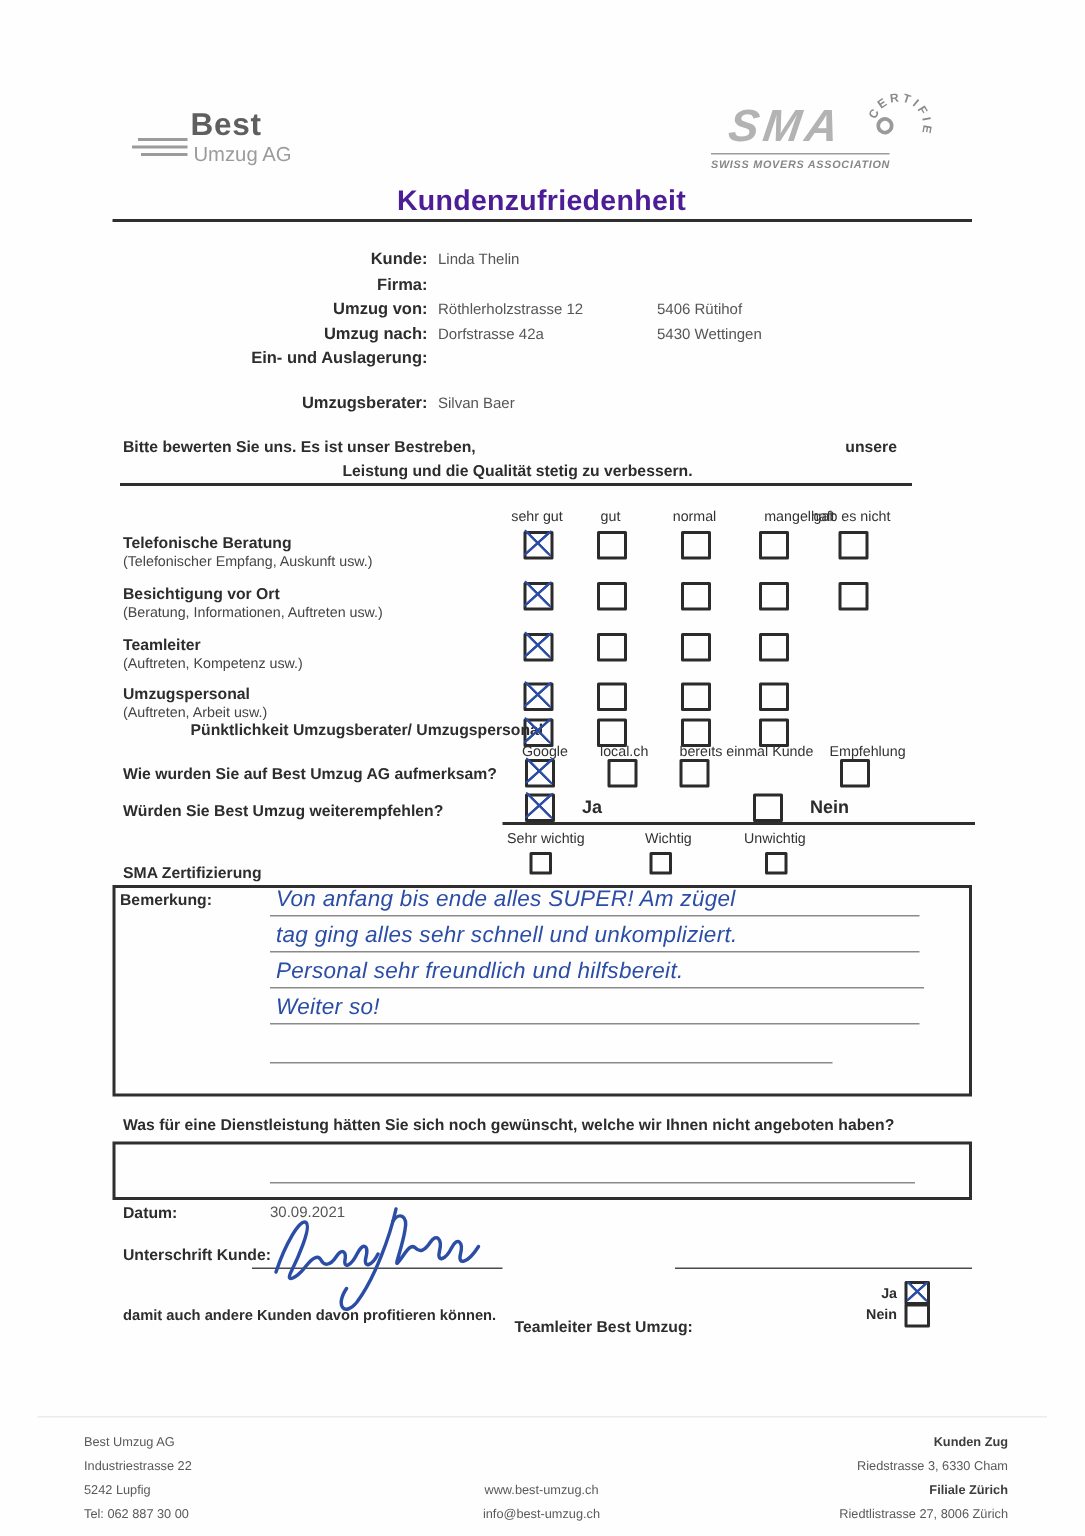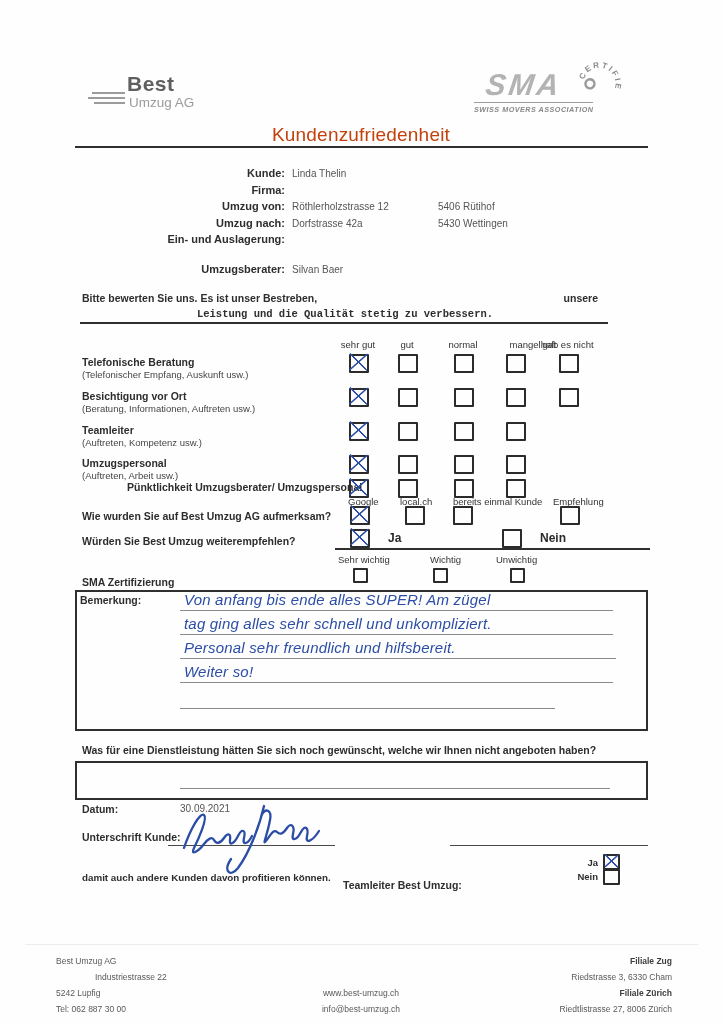--- a/index.html
+++ b/index.html
@@ -21,21 +21,21 @@
   .cb.checked::before,.cb.checked::after{content:"";position:absolute;left:-5px;top:5px;width:25px;height:0;
       border-top:2.5px solid #2b4da6;border-radius:50%/3px;}
   .cb.checked::before{transform:rotate(-42deg);}
   .cb.checked::after{transform:rotate(45deg);}
   .cb.mid.checked::before,.cb.mid.checked::after,
   .cb.small.checked::before,.cb.small.checked::after{width:19px;left:-3px;top:4px;border-top-width:2.2px;}
   .rline{border-top:1.5px solid #8a8a8a;height:0;}
   .hw{font-size:15px;font-style:italic;color:#2b4da6;letter-spacing:.2px;}
   .foot{font-size:8.5px;color:#595959;}
   .fb{font-weight:bold;color:#3d3d3d;}
-  .title{font-size:19px;font-weight:normal;color:#c2410c;letter-spacing:.2px;}
+  .title{font-size:19px;font-weight:bold;color:#4c1d95;letter-spacing:.2px;}
   .best1{font-size:21px;font-weight:bold;color:#5f5f5f;letter-spacing:.5px;}
   .best2{font-size:13.5px;color:#9b9b9b;}
   .speed{position:absolute;height:0;border-top:2px solid #9b9b9b;}
   .sma1{font-size:30px;font-weight:bold;font-style:italic;color:#b3b3b3;letter-spacing:3px;transform:skewX(-8deg);}
   .sma2{font-size:7.2px;font-weight:bold;font-style:italic;color:#878787;letter-spacing:.5px;}
 </style>
 </head>
 <body>
 
 <div class="page" id="page">
@@ -56,21 +56,21 @@
       <textPath href="#arc">CERTIFIED</textPath>
     </text>
     <circle cx="16" cy="33" r="4.5" fill="none" stroke="#9a9a9a" stroke-width="2.5"></circle>
   </svg>
 
   <span class="abs title ctr" style="left:361px;top:124px;">Kundenzufriedenheit</span>
   <div class="hline" style="left:75px;top:146px;width:573px;"></div>
 
   <span class="abs lbl" style="left:82px;top:292px;">Bitte bewerten Sie uns. Es ist unser Bestreben,</span>
   <span class="abs lbl" style="right:125px;top:292px;">unsere</span>
-  <span class="abs lbl ctr" style="left:345px;top:308px;font-family:Liberation Mono, monospace;">Leistung und die Qualität stetig zu verbessern.</span>
+  <span class="abs lbl ctr" style="left:345px;top:308px;">Leistung und die Qualität stetig zu verbessern.</span>
   <div class="hline" style="left:80px;top:322px;width:528px;"></div>
 
   <span class="abs lbl" style="left:82px;top:510px;">Wie wurden Sie auf Best Umzug AG aufmerksam?</span>
 
   <span class="abs lbl" style="left:82px;top:535px;">Würden Sie Best Umzug weiterempfehlen?</span>
   <span class="abs cb checked" style="left:350px;top:529px;"></span>
   <span class="abs bigyn" style="left:388px;top:531px;">Ja</span>
   <span class="abs cb" style="left:502px;top:529px;"></span>
   <span class="abs bigyn" style="left:540px;top:531px;">Nein</span>
   <div class="hline" style="left:335px;top:548px;width:315px;"></div>
@@ -171,22 +171,22 @@
     <span class="abs rline" style="left: 180px; top: 610px; width: 433px;"></span>
     <span class="abs hw" style="left: 184px; top: 591px;">Von anfang bis ende alles SUPER! Am zügel</span>
     <span class="abs rline" style="left: 180px; top: 634px; width: 433px;"></span>
     <span class="abs hw" style="left: 184px; top: 615px;">tag ging alles sehr schnell und unkompliziert.</span>
     <span class="abs rline" style="left: 180px; top: 658px; width: 436px;"></span>
     <span class="abs hw" style="left: 184px; top: 639px;">Personal sehr freundlich und hilfsbereit.</span>
     <span class="abs rline" style="left: 180px; top: 682px; width: 433px;"></span>
     <span class="abs hw" style="left: 184px; top: 663px;">Weiter so!</span>
     <span class="abs rline" style="left: 180px; top: 708px; width: 375px;"></span>
     <span class="abs foot" style="left: 56px; top: 956px;">Best Umzug AG</span>
-    <span class="abs foot" style="left: 56px; top: 972px; margin-left: 39px;">Industriestrasse 22</span>
+    <span class="abs foot" style="left: 56px; top: 972px;">Industriestrasse 22</span>
     <span class="abs foot" style="left: 56px; top: 988px;">5242 Lupfig</span>
     <span class="abs foot" style="left: 56px; top: 1004px;">Tel: 062 887 30 00</span>
     <span class="abs foot ctr" style="left: 361px; top: 988px;">www.best-umzug.ch</span>
     <span class="abs foot ctr" style="left: 361px; top: 1004px;">info@best-umzug.ch</span>
-    <span class="abs foot fb" style="right: 51px; top: 956px;">Filiale Zug</span>
+    <span class="abs foot fb" style="right: 51px; top: 956px;">Kunden Zug</span>
     <span class="abs foot" style="right: 51px; top: 972px;">Riedstrasse 3, 6330 Cham</span>
     <span class="abs foot fb" style="right: 51px; top: 988px;">Filiale Zürich</span>
     <span class="abs foot" style="right: 51px; top: 1004px;">Riedtlistrasse 27, 8006 Zürich</span>
   </div>
 
 </body></html>

